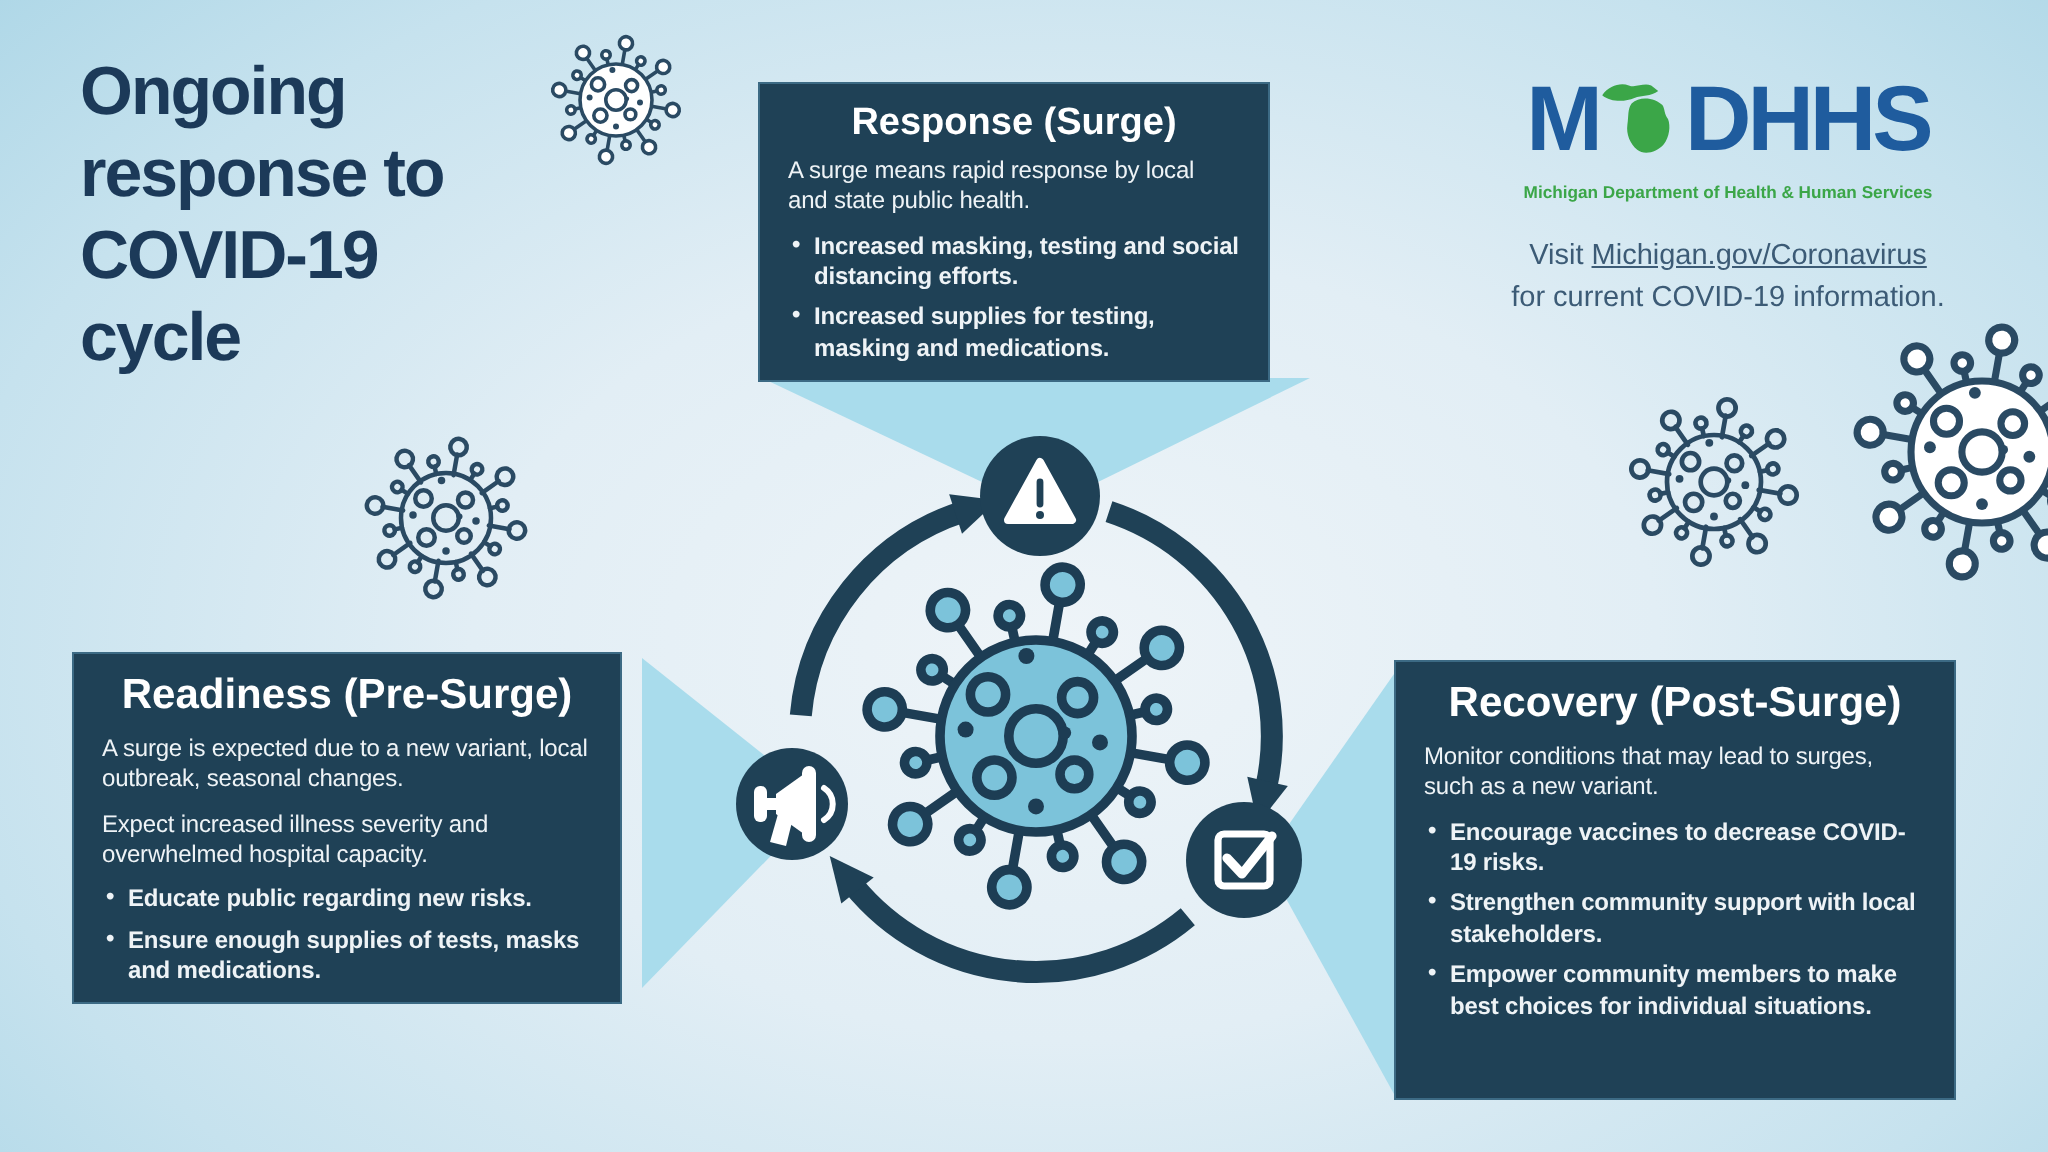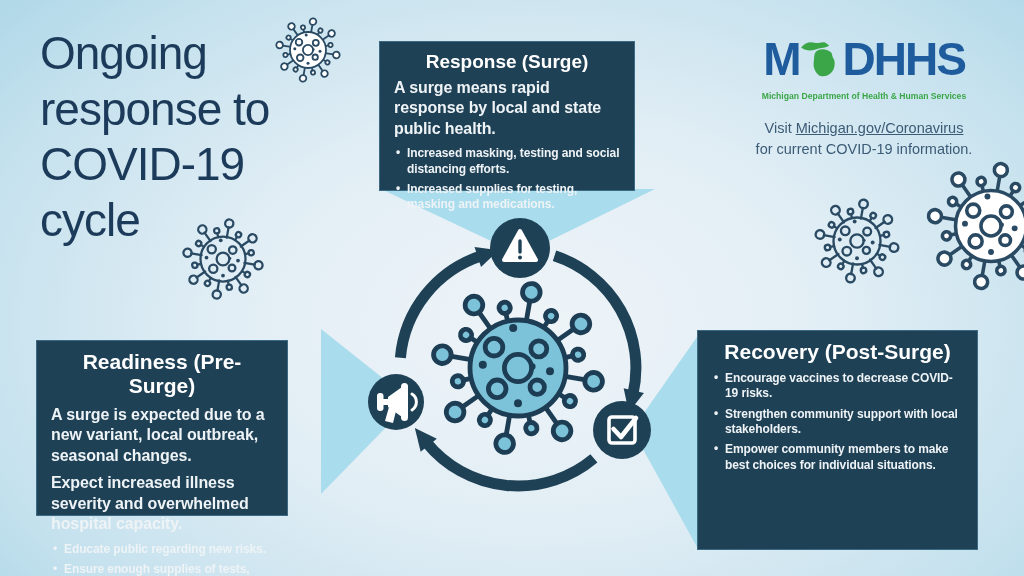--- a/index.html
+++ b/index.html
@@ -5,43 +5,43 @@
   html,body{margin:0;padding:0;background:#7fb4c9;}
   .canvas{
     position:relative;width:1024px;height:576px;overflow:hidden;
     font-family:"Liberation Sans","DejaVu Sans",sans-serif;
     background:
       radial-gradient(ellipse 780px 520px at 52% 56%, #eef4f8 0%, #e2eef5 38%, #c6e2ee 72%, #a7d4e5 100%);
   }
   
   .main-title{
     position:absolute;left:40px;top:26px;
-    font-size:46px;line-height:1.21;font-weight:400;
+    font-size:34px;line-height:1.21;font-weight:700;
     color:#1c3a59;letter-spacing:-1px;
   }
   
   .box{
     position:absolute;box-sizing:border-box;
     background:#1f4156;color:#eef3f6;
     border:1px solid #3c6a84;
     padding:9px 14px 10px;
   }
   .box h2{
     margin:0 0 5px;text-align:center;font-weight:700;color:#ffffff;
   }
-  .box p{margin:0 0 7px;font-size:16px;font-weight:700;line-height:1.28;letter-spacing:-.1px;}
+  .box p{margin:0 0 7px;font-size:12px;font-weight:400;line-height:1.28;letter-spacing:-.1px;}
   .box ul{margin:0;padding:0;list-style:none;}
   .box li{
     position:relative;margin:0 0 5px;padding-left:13px;
     font-size:12px;font-weight:700;line-height:1.28;letter-spacing:-.1px;
   }
   .box li::before{content:"•";position:absolute;left:2px;top:-1px;}
   #box-response{left:379px;top:41px;width:256px;height:150px;}
   #box-response h2{font-size:19px;}
-  #box-readiness{left:36px;top:340px;width:252px;height:176px;}
+  #box-readiness{left:36px;top:326px;width:275px;height:176px;}
   #box-readiness h2{font-size:21px;margin-bottom:7px;}
   #box-recovery{left:697px;top:330px;width:281px;height:220px;}
   #box-recovery h2{font-size:21px;margin-bottom:7px;}
   
   .logo-block{position:absolute;left:738px;top:28px;width:252px;text-align:center;}
   .logo-row{display:flex;align-items:center;justify-content:center;height:62px;}
   .logo-letters{font-size:46px;font-weight:800;color:#1f5c9e;letter-spacing:-2px;line-height:1;}
   .logo-state{width:42px;height:52px;margin:0 1px 6px 0;}
   .logo-tagline{font-size:8.6px;font-weight:700;color:#3ba648;letter-spacing:0;margin-top:1px;white-space:nowrap;}
   .visit-block{margin-top:17px;font-size:14.5px;color:#3c5b76;line-height:1.45;}
@@ -232,20 +232,21 @@
     <p>A surge is expected due to a new variant, local outbreak, seasonal changes.</p>
     <p>Expect increased illness severity and overwhelmed hospital capacity.</p>
     <ul>
       <li>Educate public regarding new risks.</li>
       <li>Ensure enough supplies of tests, masks and medications.</li>
     </ul>
   </div>
 
   <div class="box" id="box-recovery">
     <h2>Recovery (Post-Surge)</h2>
+    <p>Monitor conditions that may lead to surges, such as a new variant.</p>
     <ul>
       <li>Encourage vaccines to decrease COVID-19 risks.</li>
       <li>Strengthen community support with local stakeholders.</li>
       <li>Empower community members to make best choices for individual situations.</li>
     </ul>
   </div>
 
 </div>
 
 </body></html>

